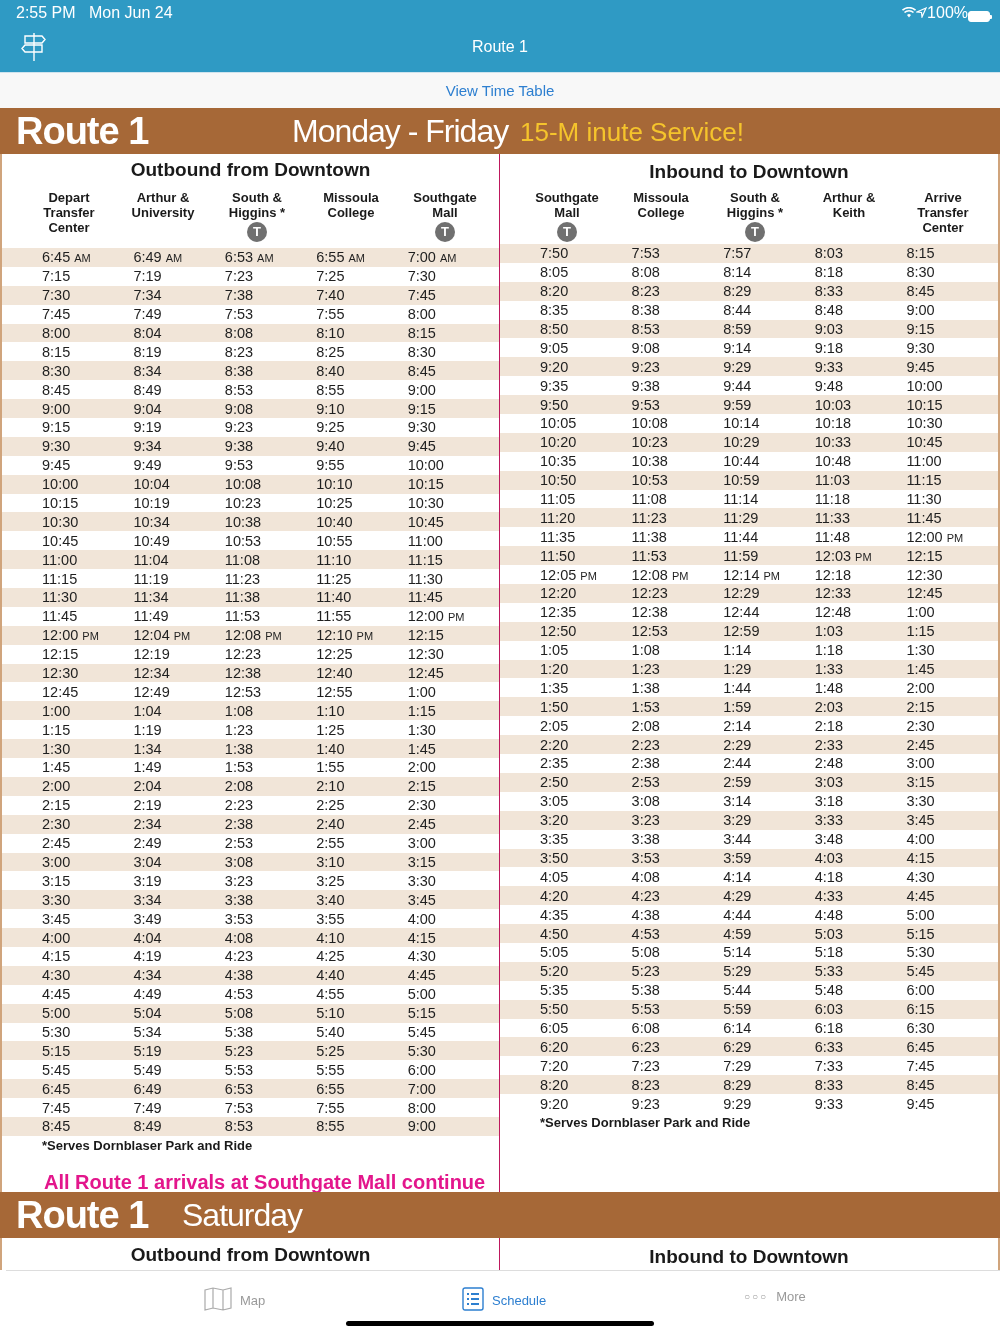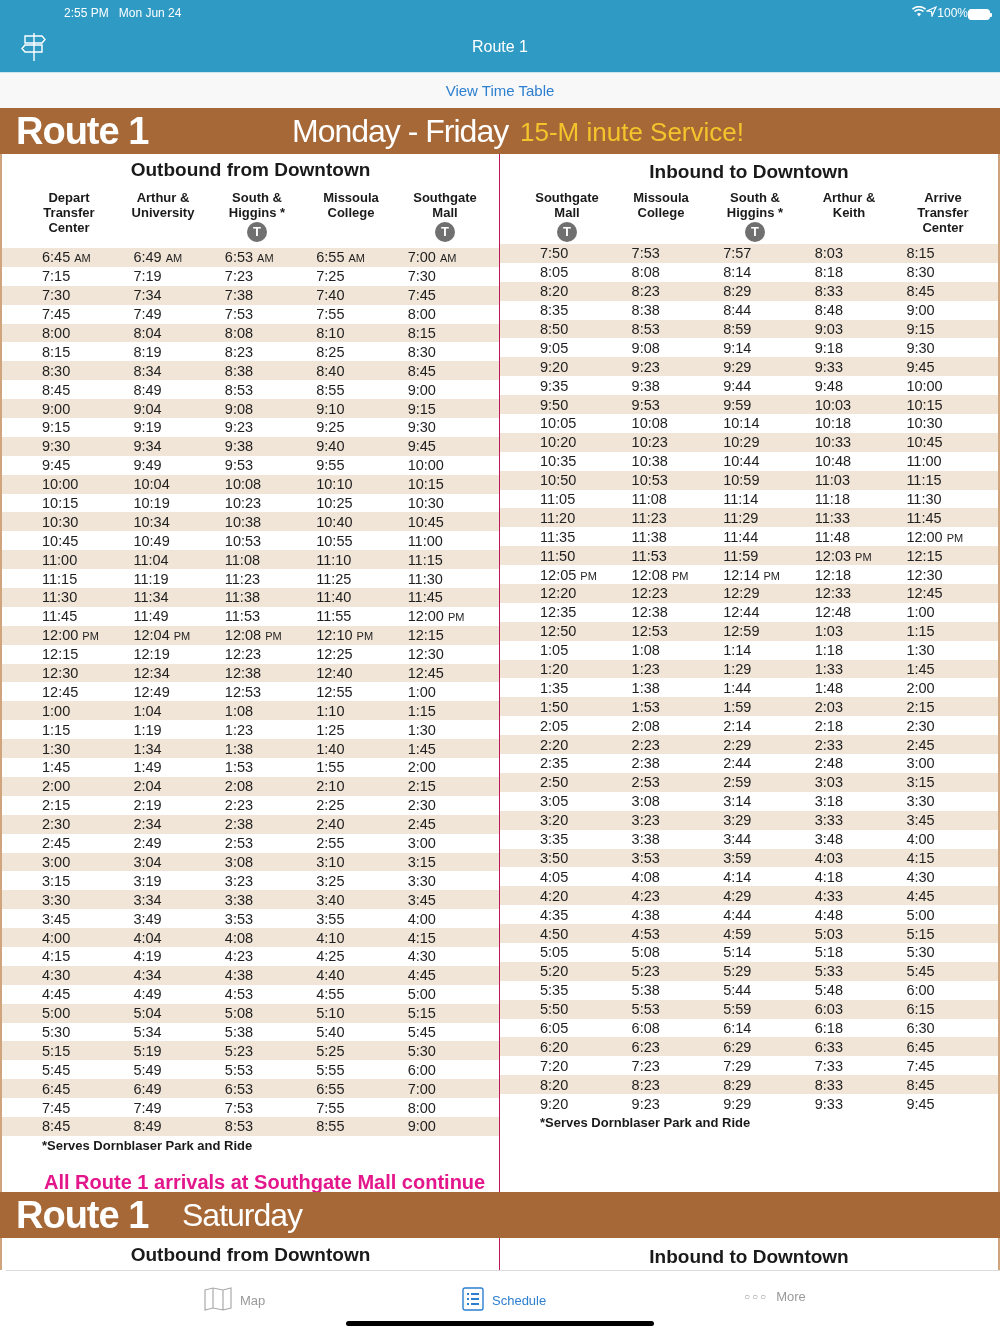--- a/index.html
+++ b/index.html
@@ -1,18 +1,18 @@
 <!DOCTYPE html>
 <html><head>
 <meta charset="utf-8">
 <style>
   * { box-sizing: border-box; margin: 0; padding: 0; }
   html, body { width: 1000px; height: 1334px; overflow: hidden; background: #fff; font-family: "Liberation Sans", sans-serif; }
   .topbar { position: absolute; left: 0; top: 0; width: 1000px; height: 72px; background: #2f9ac4; color: #fff; }
-  .status { position: absolute; top: 5px; left: 16px; right: 10px; height: 16px; font-size: 12px; display: flex; justify-content: space-between; align-items: center; margin-left: 48px; }
+  .status { position: absolute; top: 5px; left: 16px; right: 10px; height: 16px; font-size: 16px; display: flex; justify-content: space-between; align-items: center; }
   .status .right { display: flex; align-items: flex-end; }
   .battery { width: 22px; height: 11px; border: 1px solid #fff; border-radius: 3px; background: #fff; position: relative; }
   .battery::after { content: ""; position: absolute; right: -3px; top: 3px; width: 2px; height: 4px; background: #fff; border-radius: 0 1px 1px 0; }
   .navtitle { position: absolute; top: 38px; left: 0; width: 100%; text-align: center; font-size: 16px; }
   .navicon { position: absolute; top: 32px; left: 20px; width: 28px; height: 30px; cursor: pointer; }
   .subbar { position: absolute; left: 0; top: 72px; width: 1000px; height: 36px; background: #f8f8f8; border-top: 1px solid #d0e4ee; text-align: center; }
   .subbar span { display: inline-block; margin-top: 9px; font-size: 15px; color: #2d7fd0; cursor: pointer; }
   .content { position: absolute; left: 0; top: 108px; width: 1000px; height: 1162px; overflow: hidden; }
   .banner { height: 46px; background: #a66837; color: #fff; position: relative; }
   .banner .route { position: absolute; left: 16px; top: 0; font-size: 38px; font-weight: bold; letter-spacing: -1px; line-height: 46px; }

